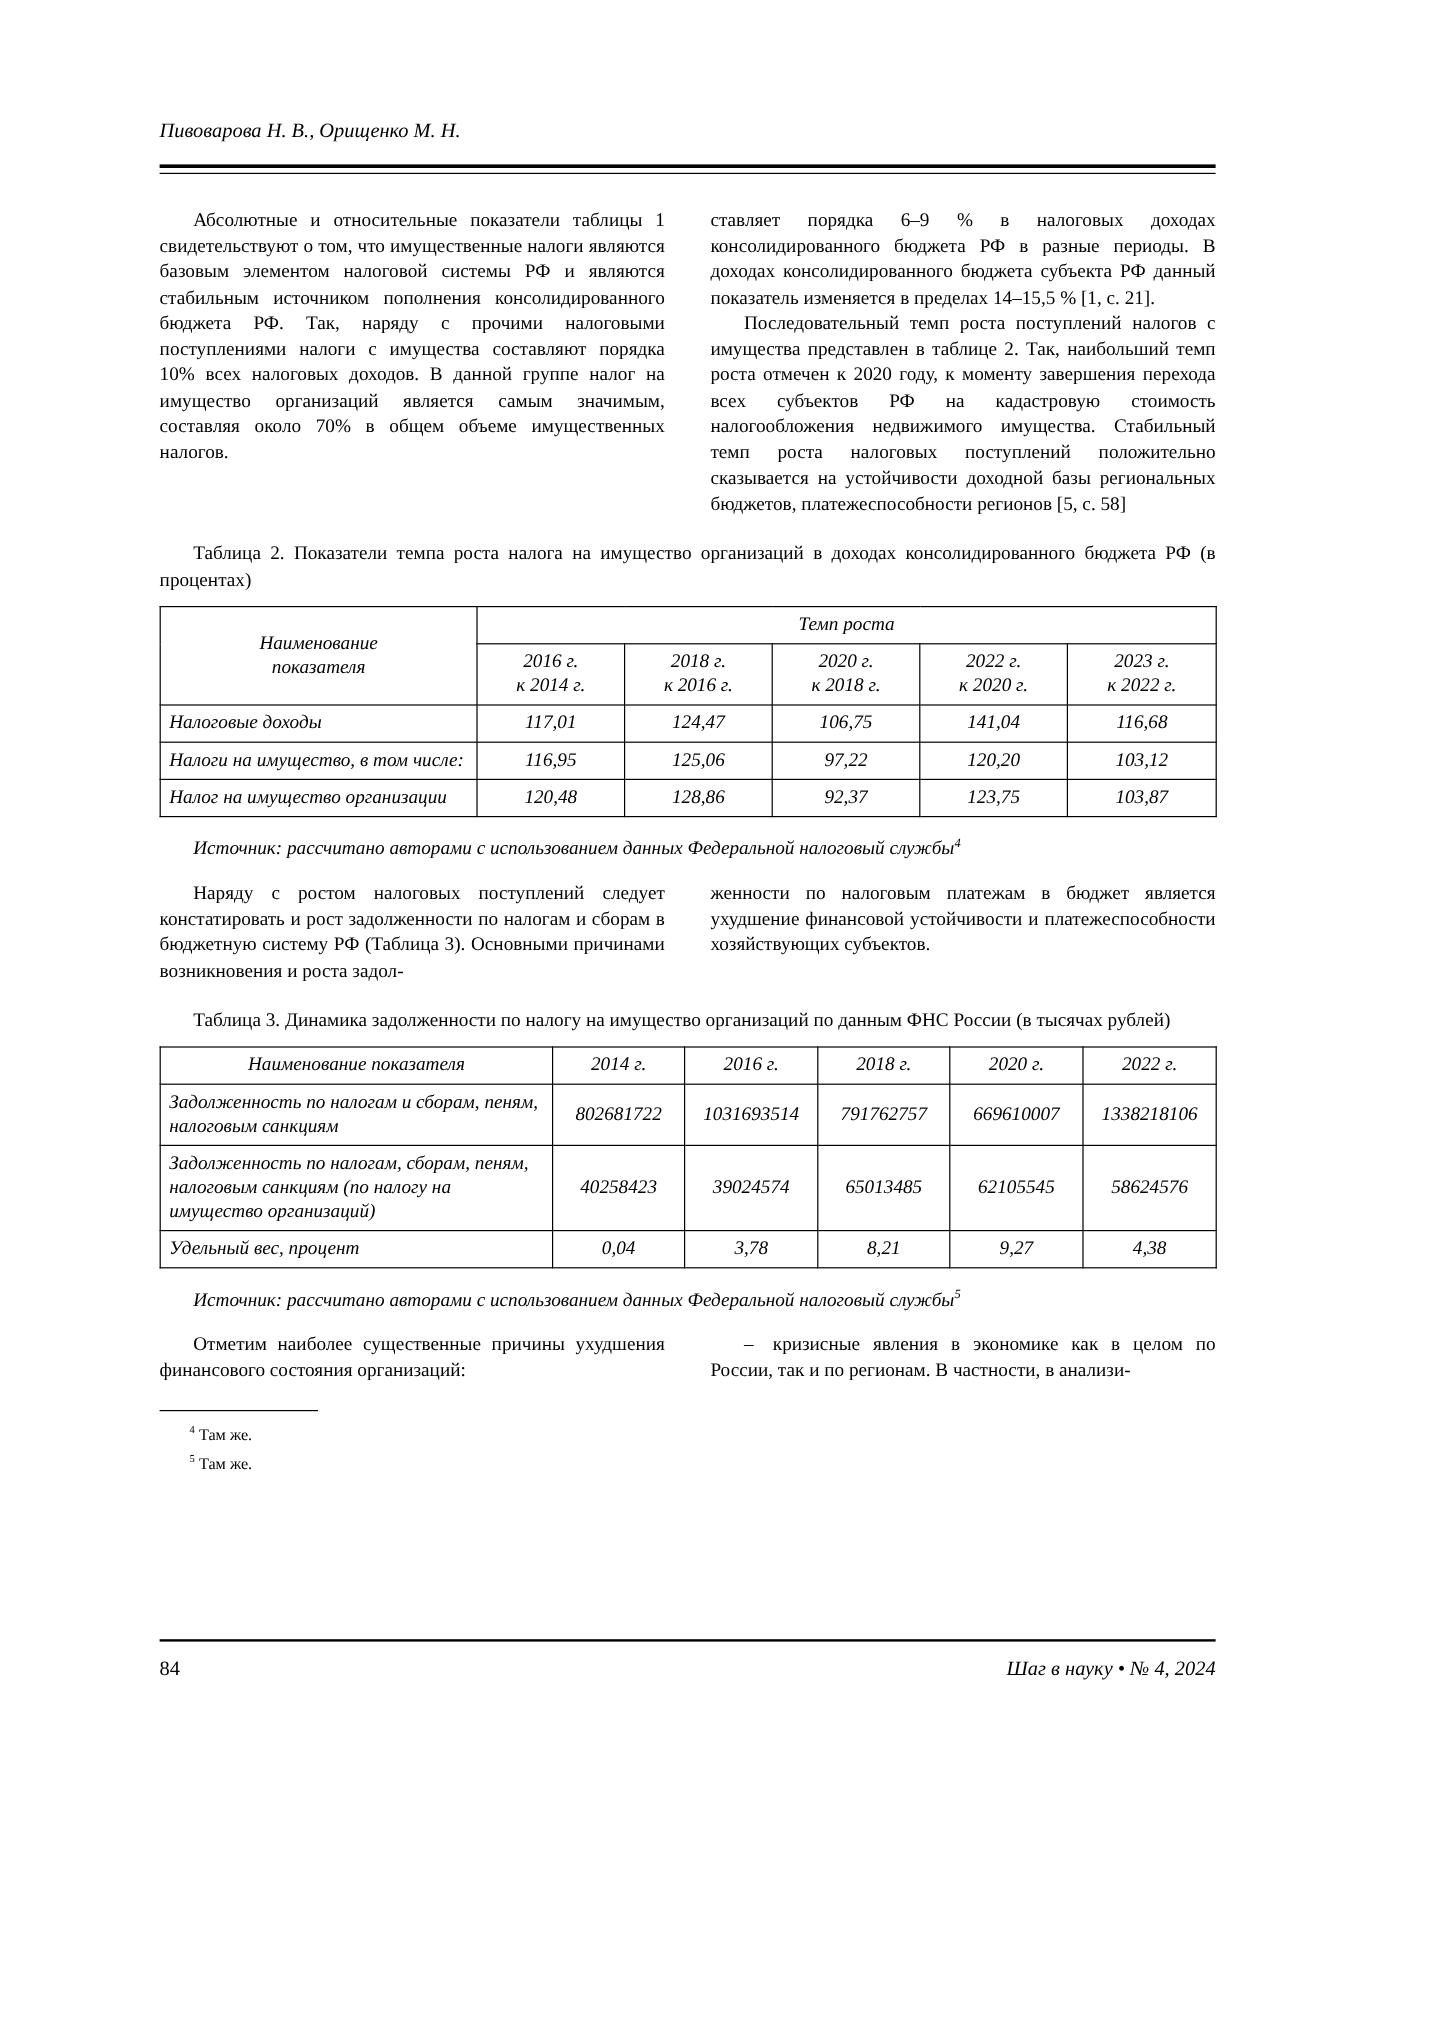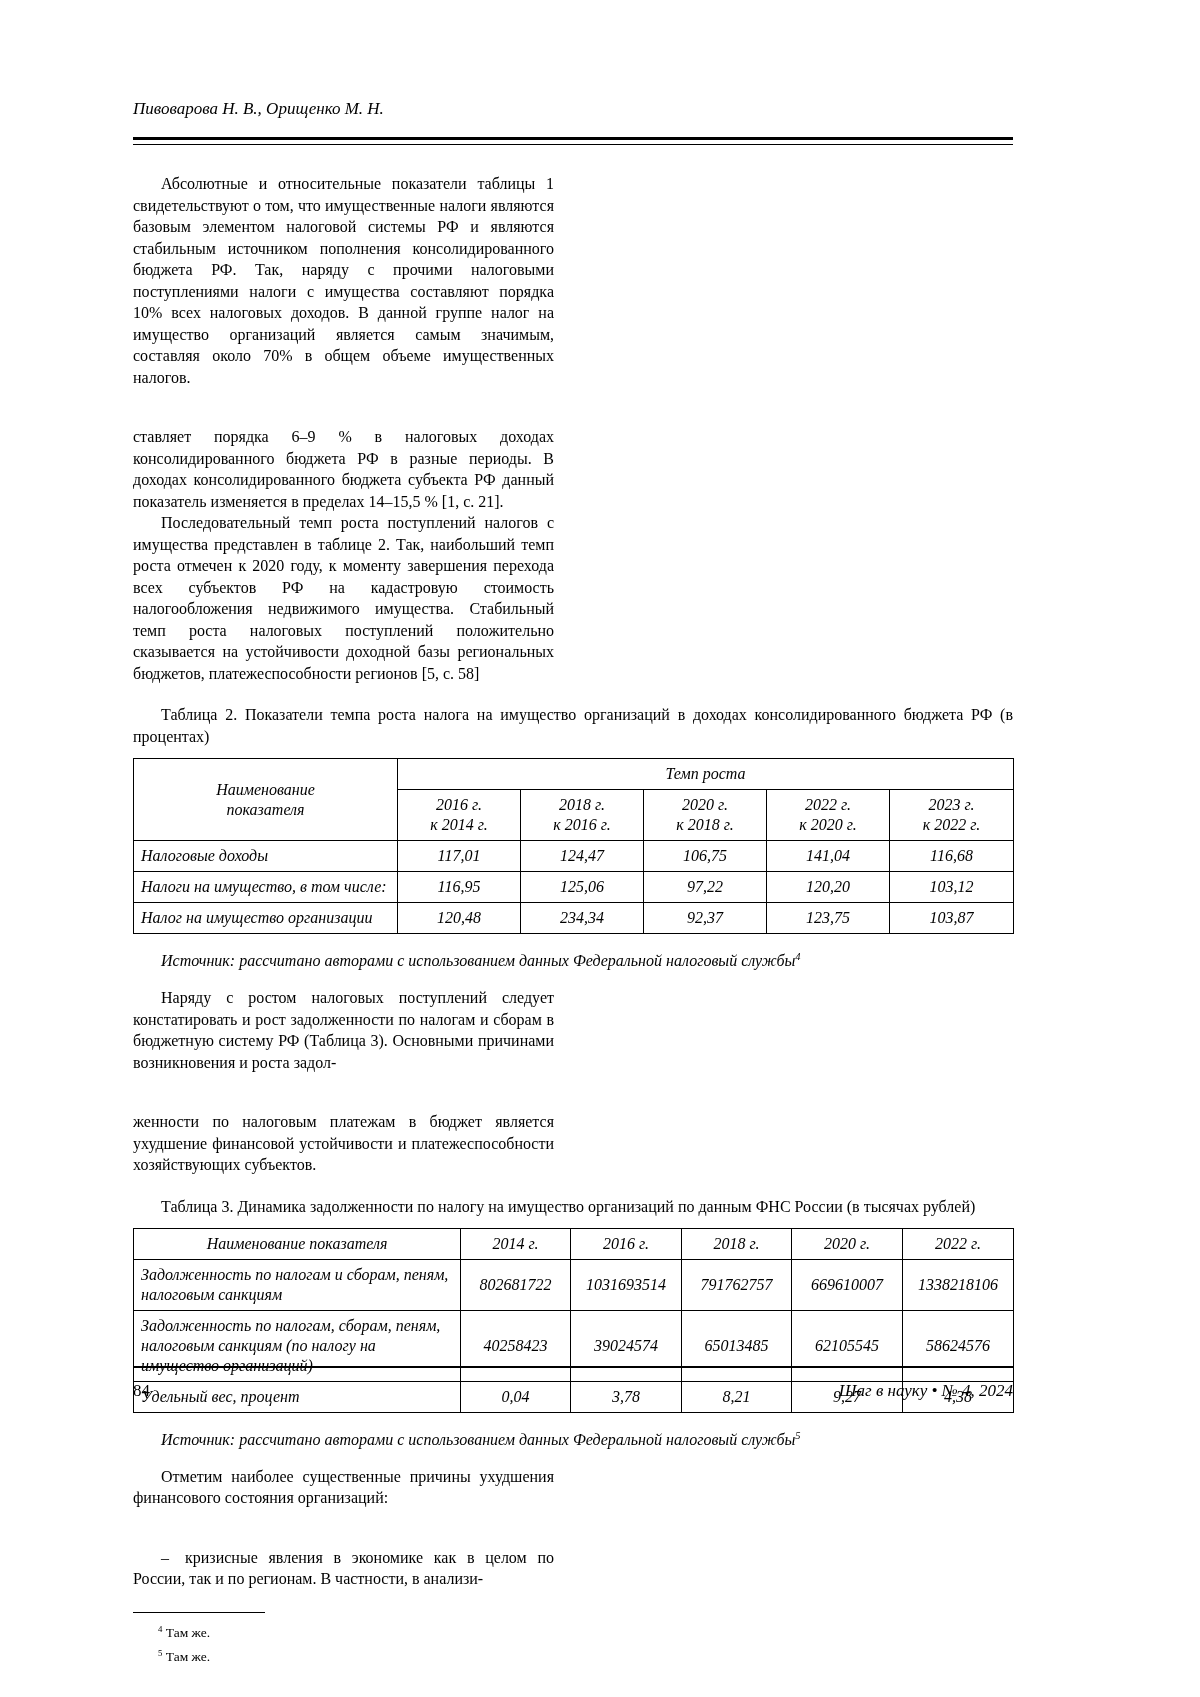--- a/index.html
+++ b/index.html
@@ -19,21 +19,21 @@
     font-size:17px;
     line-height:21px;
     margin-bottom:18px;
   }
   .double-rule {
     border-top:3px solid #000;
     border-bottom:1px solid #000;
     height:8px;
     margin-bottom:28px;
   }
-  .cols { display:flex; gap:38px;flex-direction:column; }
+  .cols { display:flex; gap:38px; }
   .col { width:421px; }
   p.body {
     font-size:16px;
     line-height:21.5px;
     text-align:justify;
     text-indent:28px;
     hyphens:auto; -webkit-hyphens:auto;
   }
   p.body.no-indent { text-indent:0; }
   .caption {
@@ -158,21 +158,21 @@
         <td class="t-name">Налоги на имущество, в том числе:</td>
         <td class="t-center">116,95</td>
         <td class="t-center">125,06</td>
         <td class="t-center">97,22</td>
         <td class="t-center">120,20</td>
         <td class="t-center">103,12</td>
       </tr>
       <tr>
         <td class="t-name">Налог на имущество организации</td>
         <td class="t-center">120,48</td>
-        <td class="t-center">234,34</td>
+        <td class="t-center">128,86</td>
         <td class="t-center">92,37</td>
         <td class="t-center">123,75</td>
         <td class="t-center">103,87</td>
       </tr>
     </tbody>
   </table>
 
   <p class="source"><span>Источник: рассчитано авторами с использованием данных Федеральной налоговый службы</span><sup>4</sup></p>
 
   <div class="cols mid-block">

